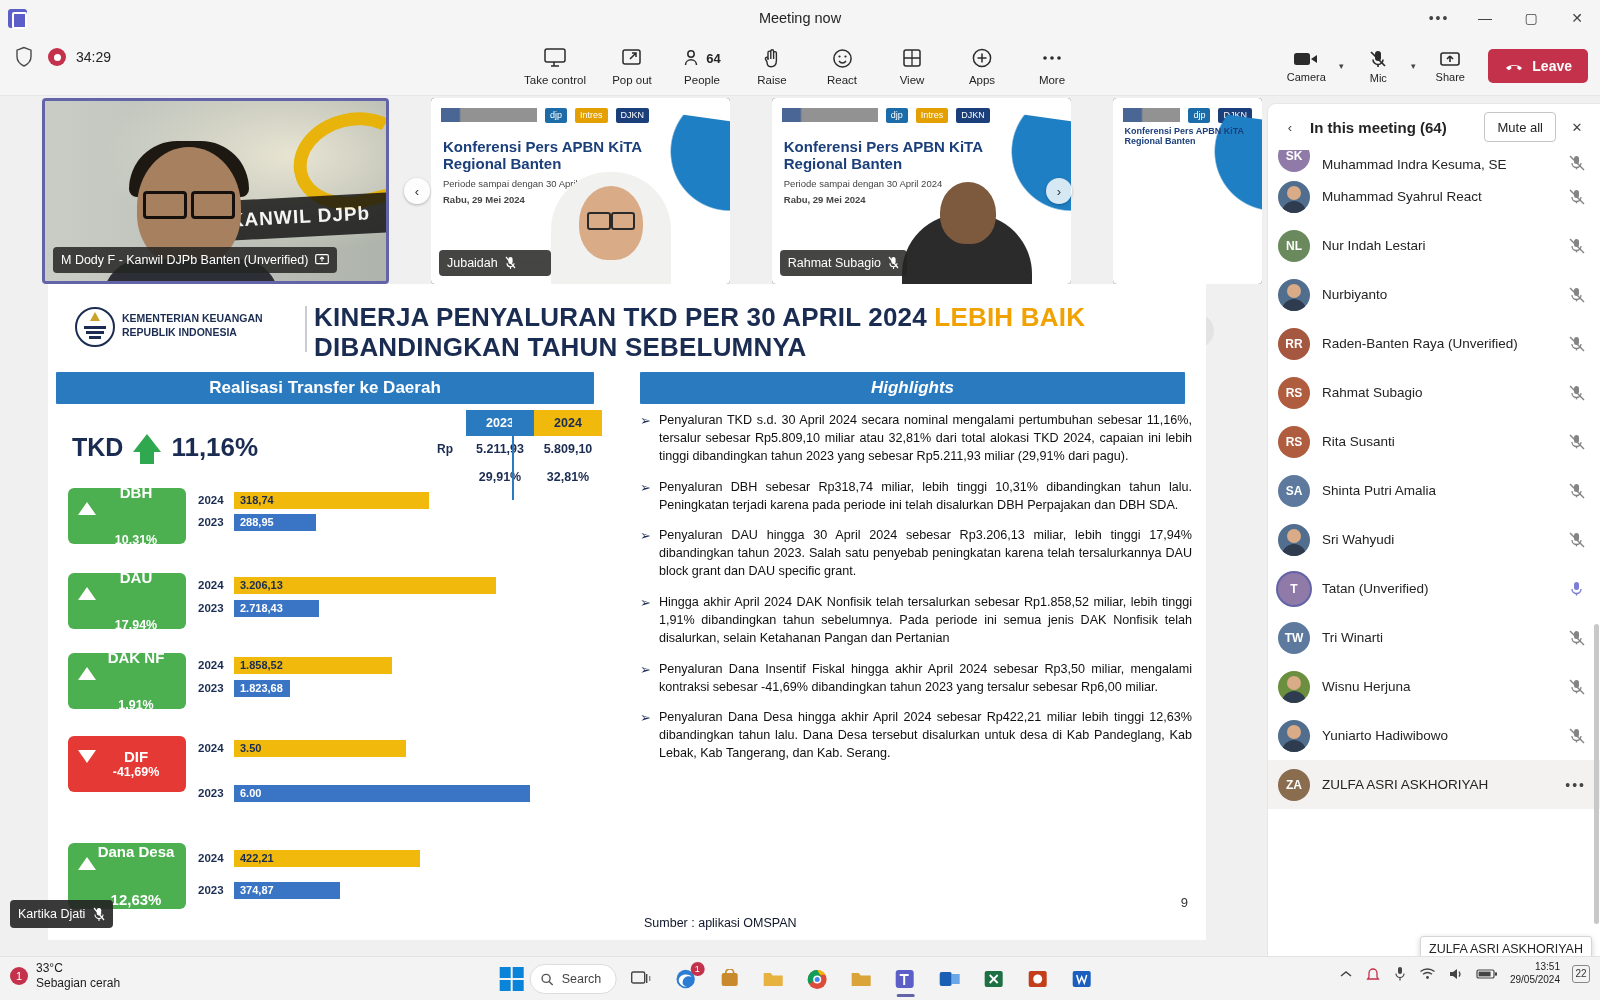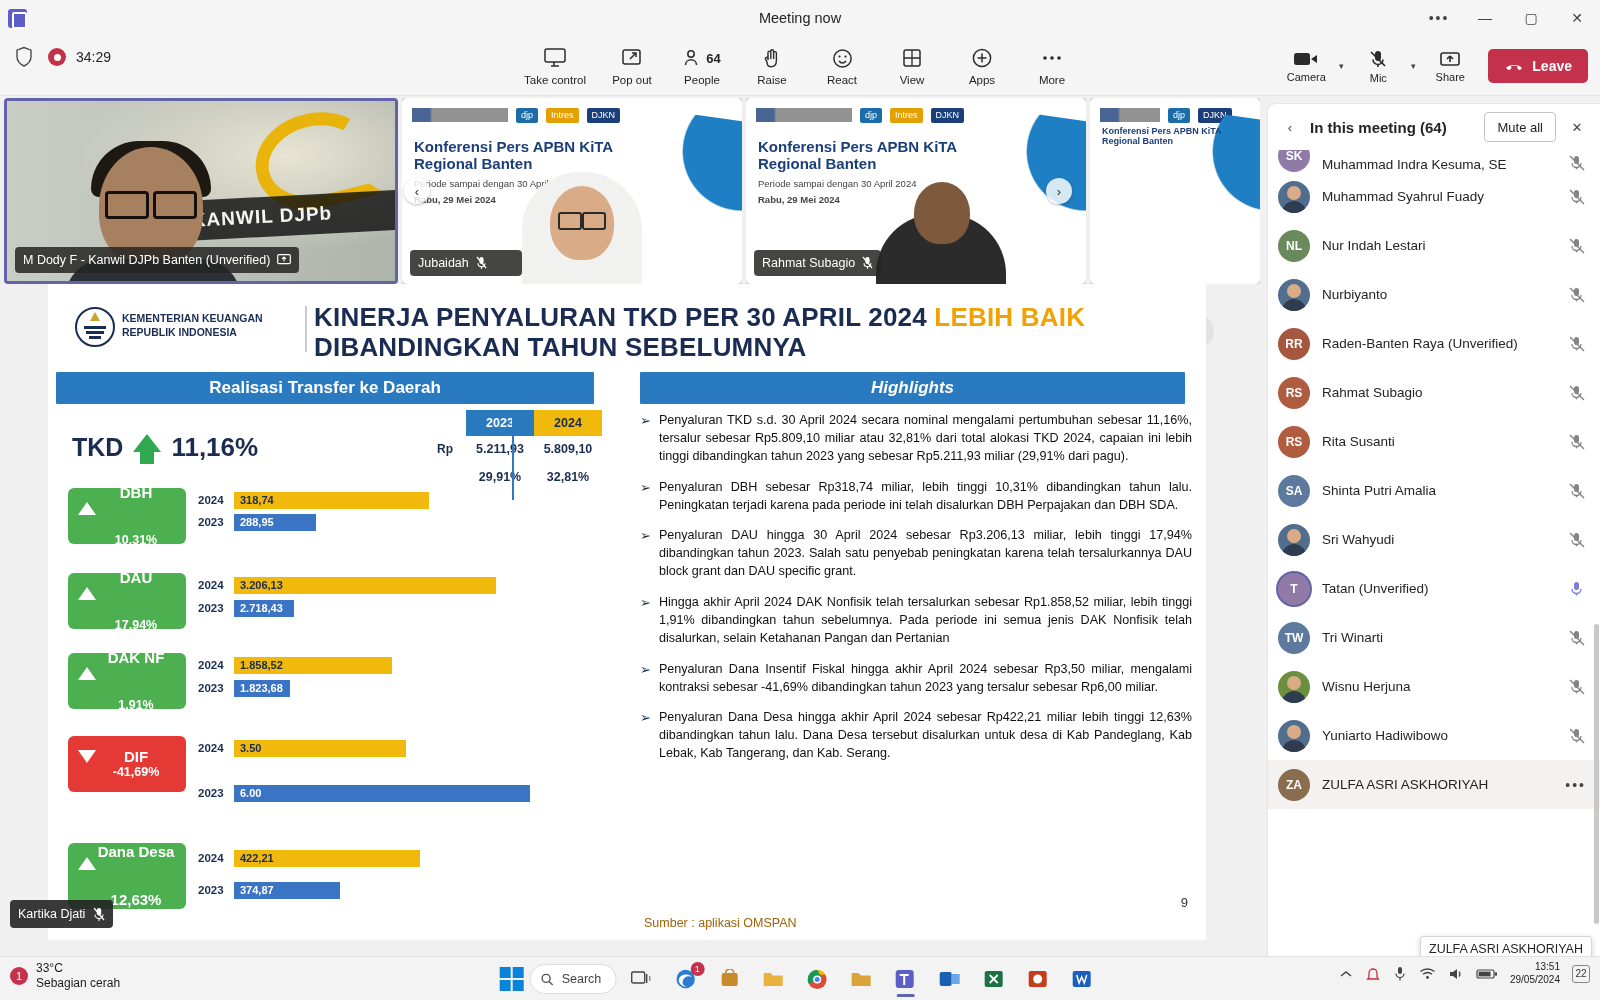--- a/index.html
+++ b/index.html
@@ -89,21 +89,21 @@
     text-align: center;
   }
 
   
   .stage { position: absolute; top: 96px; left: 0; width: 1600px; height: 860px; background: #f0f0f0; }
   .filmstrip {
     position: absolute; top: 0; left: 0; width: 1262px; height: 192px;
     display: flex; gap: 4px; padding: 2px 0 0 4px; background: #f0f0f0;
   }
   .tile {
-    position: relative; height: 186px; overflow: hidden; border-radius: 4px; background: #202020;
+    position: relative; height: 186px; overflow: hidden; border-radius: 4px; background: #202020; margin-left: 38px;
   }
   .tile.t1 { width: 394px; border: 3px solid #6264a7; }
   .tile.t2 { width: 340px; }
   .tile.t3 { width: 340px; }
   .tile.t4 { width: 170px; }
   .tile .namebar {
     position: absolute; left: 8px; bottom: 8px; height: 26px; background: rgba(37,36,35,0.85);
     color: #fff; font-size: 12.5px; border-radius: 4px; padding: 0 8px;
     display: flex; align-items: center; gap: 7px; max-width: 94%;
   }
@@ -236,21 +236,21 @@
   .byr { font-size: 11.5px; font-weight: 700; color: #1b2c52; width: 30px; }
   .bar { height: 17px; display: flex; align-items: center; padding-left: 6px; font-size: 11px; font-weight: 700; }
   .bar.y2024 { background: #f0b90b; color: #1b2c52; }
   .bar.y2023 { background: #3a74c4; color: #fff; }
 
   
   .highlights { position: absolute; left: 592px; top: 128px; width: 552px; }
   .hl-item { display: flex; gap: 8px; margin-bottom: 13px; }
   .hl-bullet { color: #1b2c52; font-size: 13px; line-height: 1.35; }
   .hl-text { font-size: 12.6px; line-height: 1.42; color: #111; text-align: justify; }
-  .src { position: absolute; left: 596px; bottom: 10px; font-size: 12.5px; color: #a16207; }
+  .src { position: absolute; left: 596px; bottom: 10px; font-size: 12.5px; color: #0f172a; }
   .pageno { position: absolute; right: 18px; bottom: 30px; font-size: 13px; color: #333; }
 
   .caption-float {
     position: absolute; left: 10px; bottom: 28px; height: 28px; background: rgba(37,36,35,0.9);
     border-radius: 4px; color: #fff; font-size: 12.5px; display: flex; align-items: center;
     gap: 8px; padding: 0 8px;
   }
 
   
   .rpanel {
@@ -661,21 +661,21 @@
             <span class="tri"></span>
             <span class="nm">DAU</span>
             <span class="pc">17,94%</span>
           </div>
           <div class="brow" style="top:3px">
             <span class="byr">2024</span>
             <span class="bar y2024" style="width:262px">3.206,13</span>
           </div>
           <div class="brow" style="top:26px">
             <span class="byr">2023</span>
-            <span class="bar y2023" style="width:60px">2.718,43</span>
+            <span class="bar y2023" style="width:85px">2.718,43</span>
           </div>
         </div>
 
         <div class="grp" style="top:245px">
           <div class="badge green">
             <span class="tri"></span>
             <span class="nm">DAK NF</span>
             <span class="pc">1,91%</span>
           </div>
           <div class="brow" style="top:3px">
@@ -783,21 +783,21 @@
               <rect x="6" y="2" width="5" height="8" rx="2.5" fill="#666"></rect>
               <path d="M4 9a4.5 4.5 0 009 0" fill="none" stroke="#666" stroke-width="1.3"></path>
               <path d="M8.5 13v2.4" stroke="#666" stroke-width="1.3"></path>
               <path d="M2 2l14 14" stroke="#666" stroke-width="1.4"></path>
             </svg>
         </div>
       </div>
 
       <div class="prow">
         <div class="av photo"></div>
-        <div class="pname">Muhammad Syahrul Fuady</div>
+        <div class="pname">Muhammad Syahrul React</div>
         <div class="pmic">
           <svg width="18" height="18" viewBox="0 0 18 18">
               <rect x="6" y="2" width="5" height="8" rx="2.5" fill="#666"></rect>
               <path d="M4 9a4.5 4.5 0 009 0" fill="none" stroke="#666" stroke-width="1.3"></path>
               <path d="M8.5 13v2.4" stroke="#666" stroke-width="1.3"></path>
               <path d="M2 2l14 14" stroke="#666" stroke-width="1.4"></path>
             </svg>
         </div>
       </div>
 

